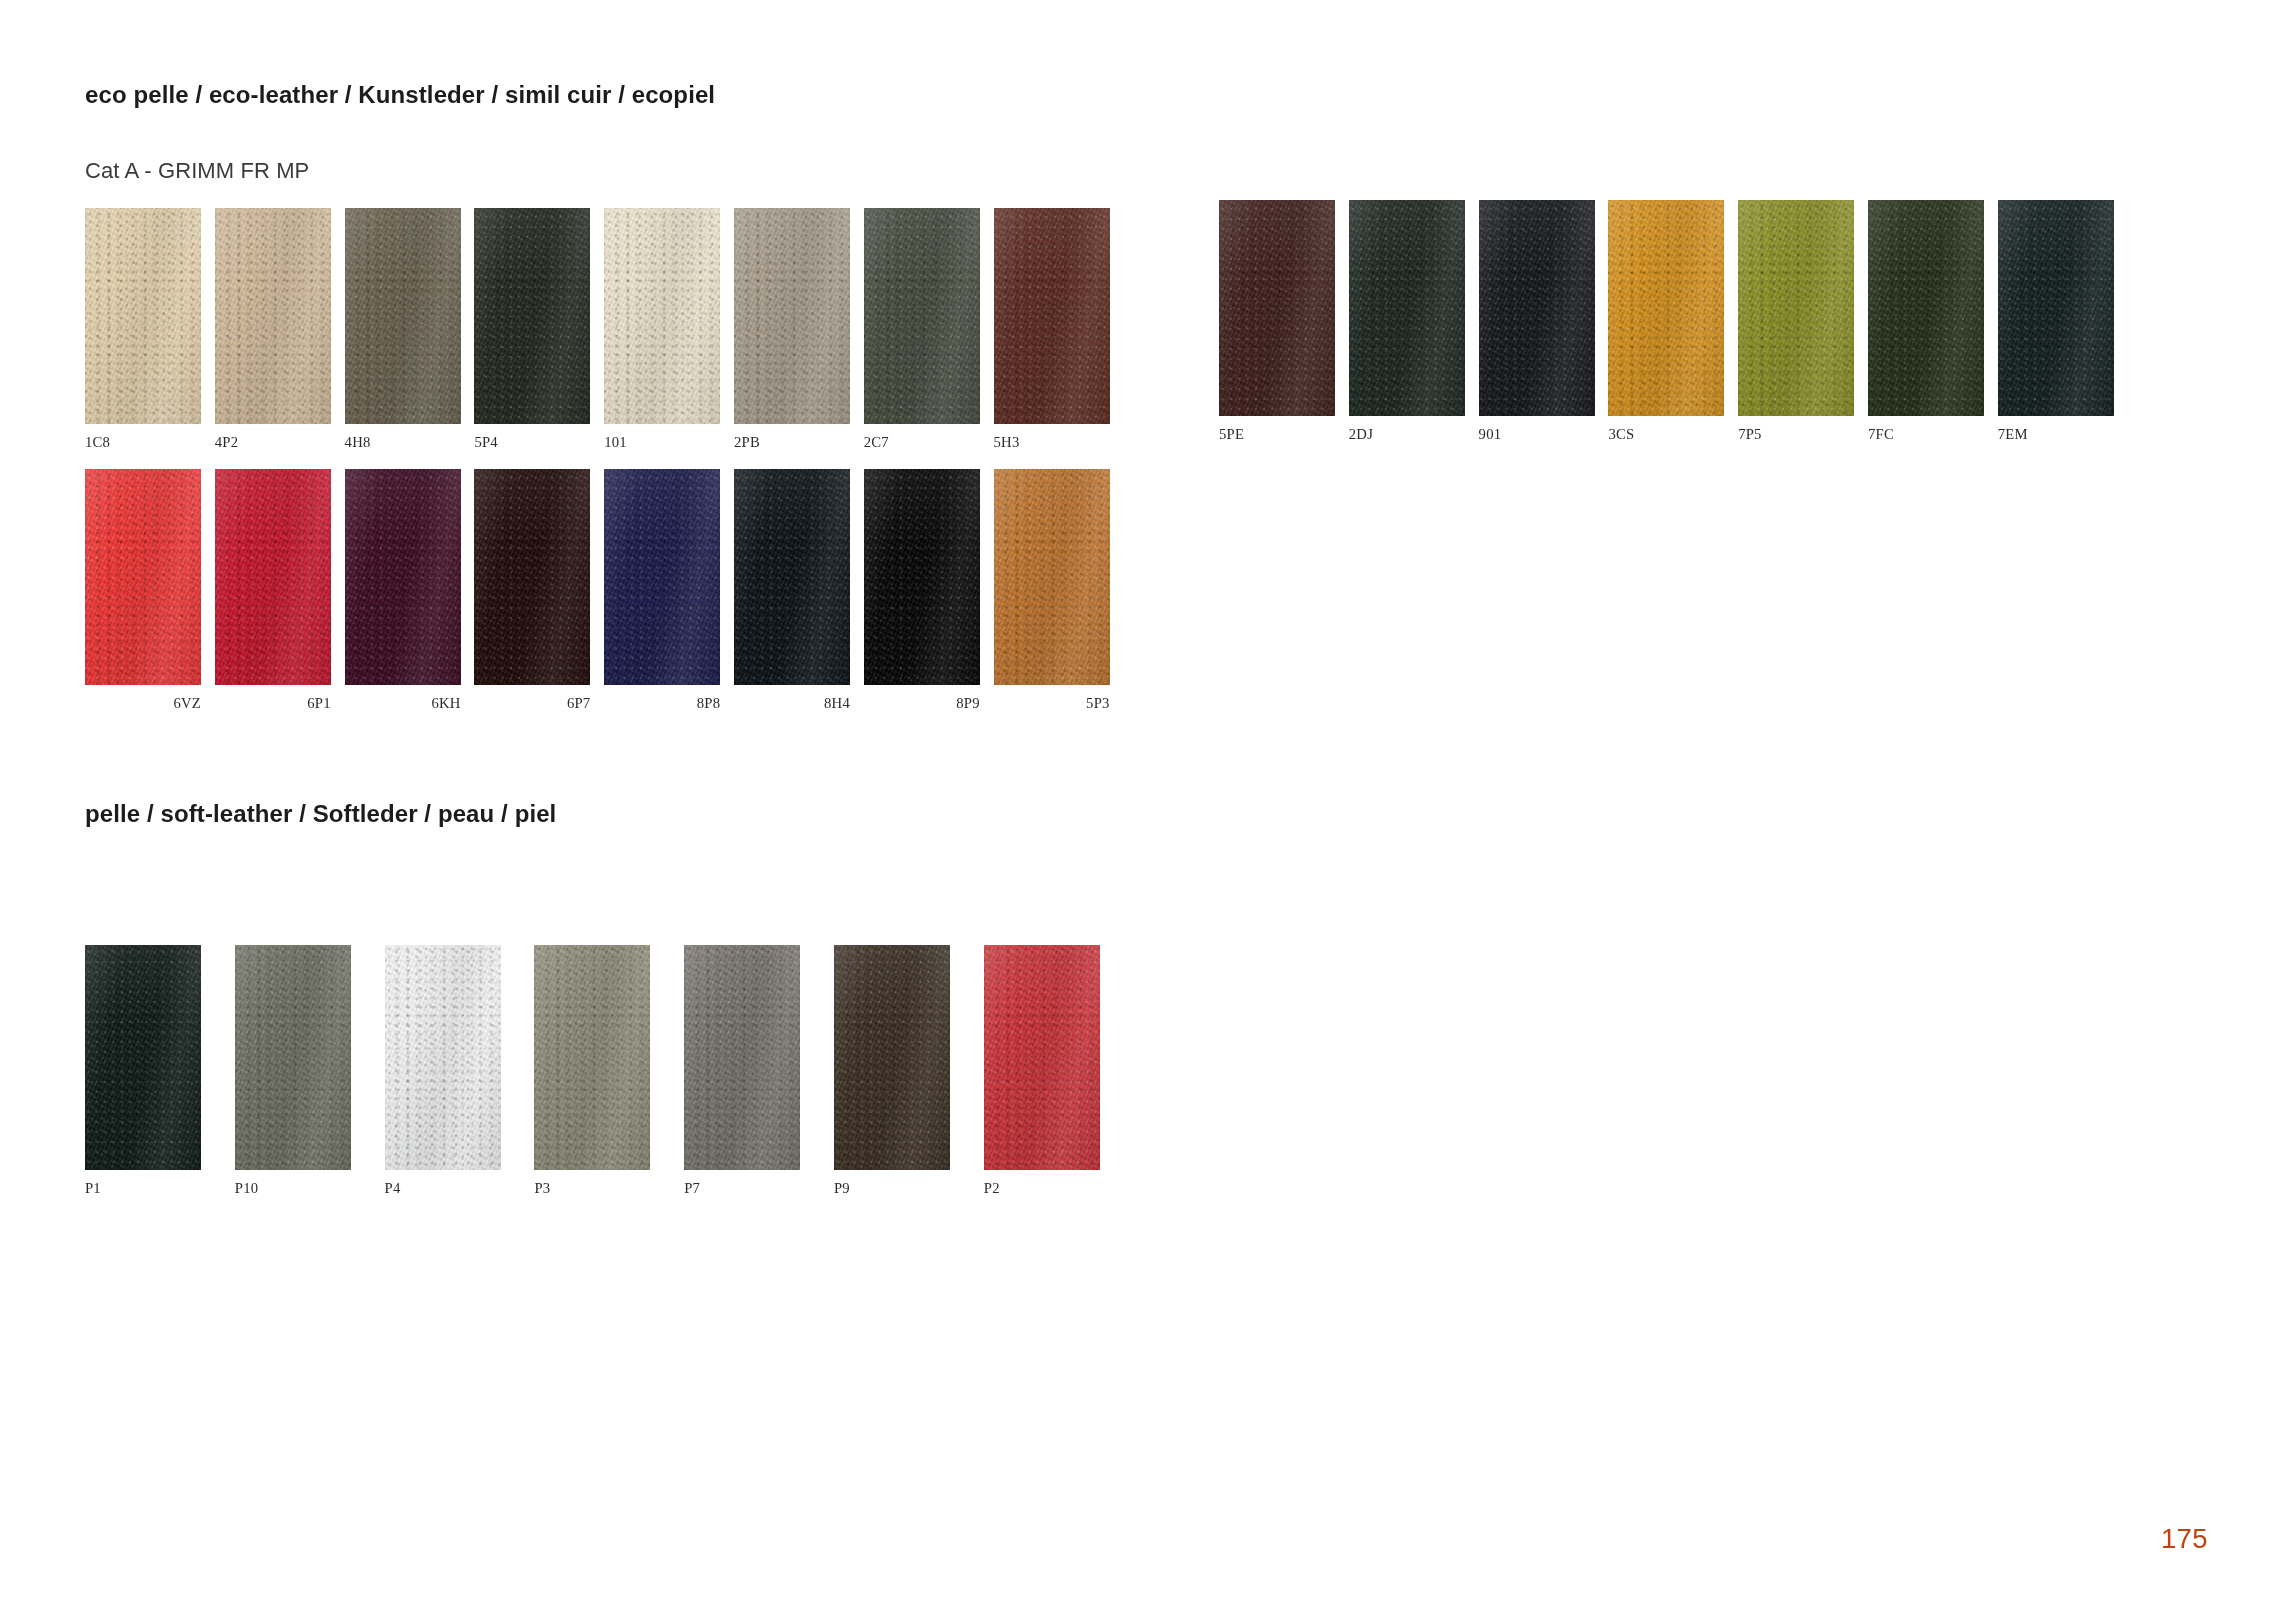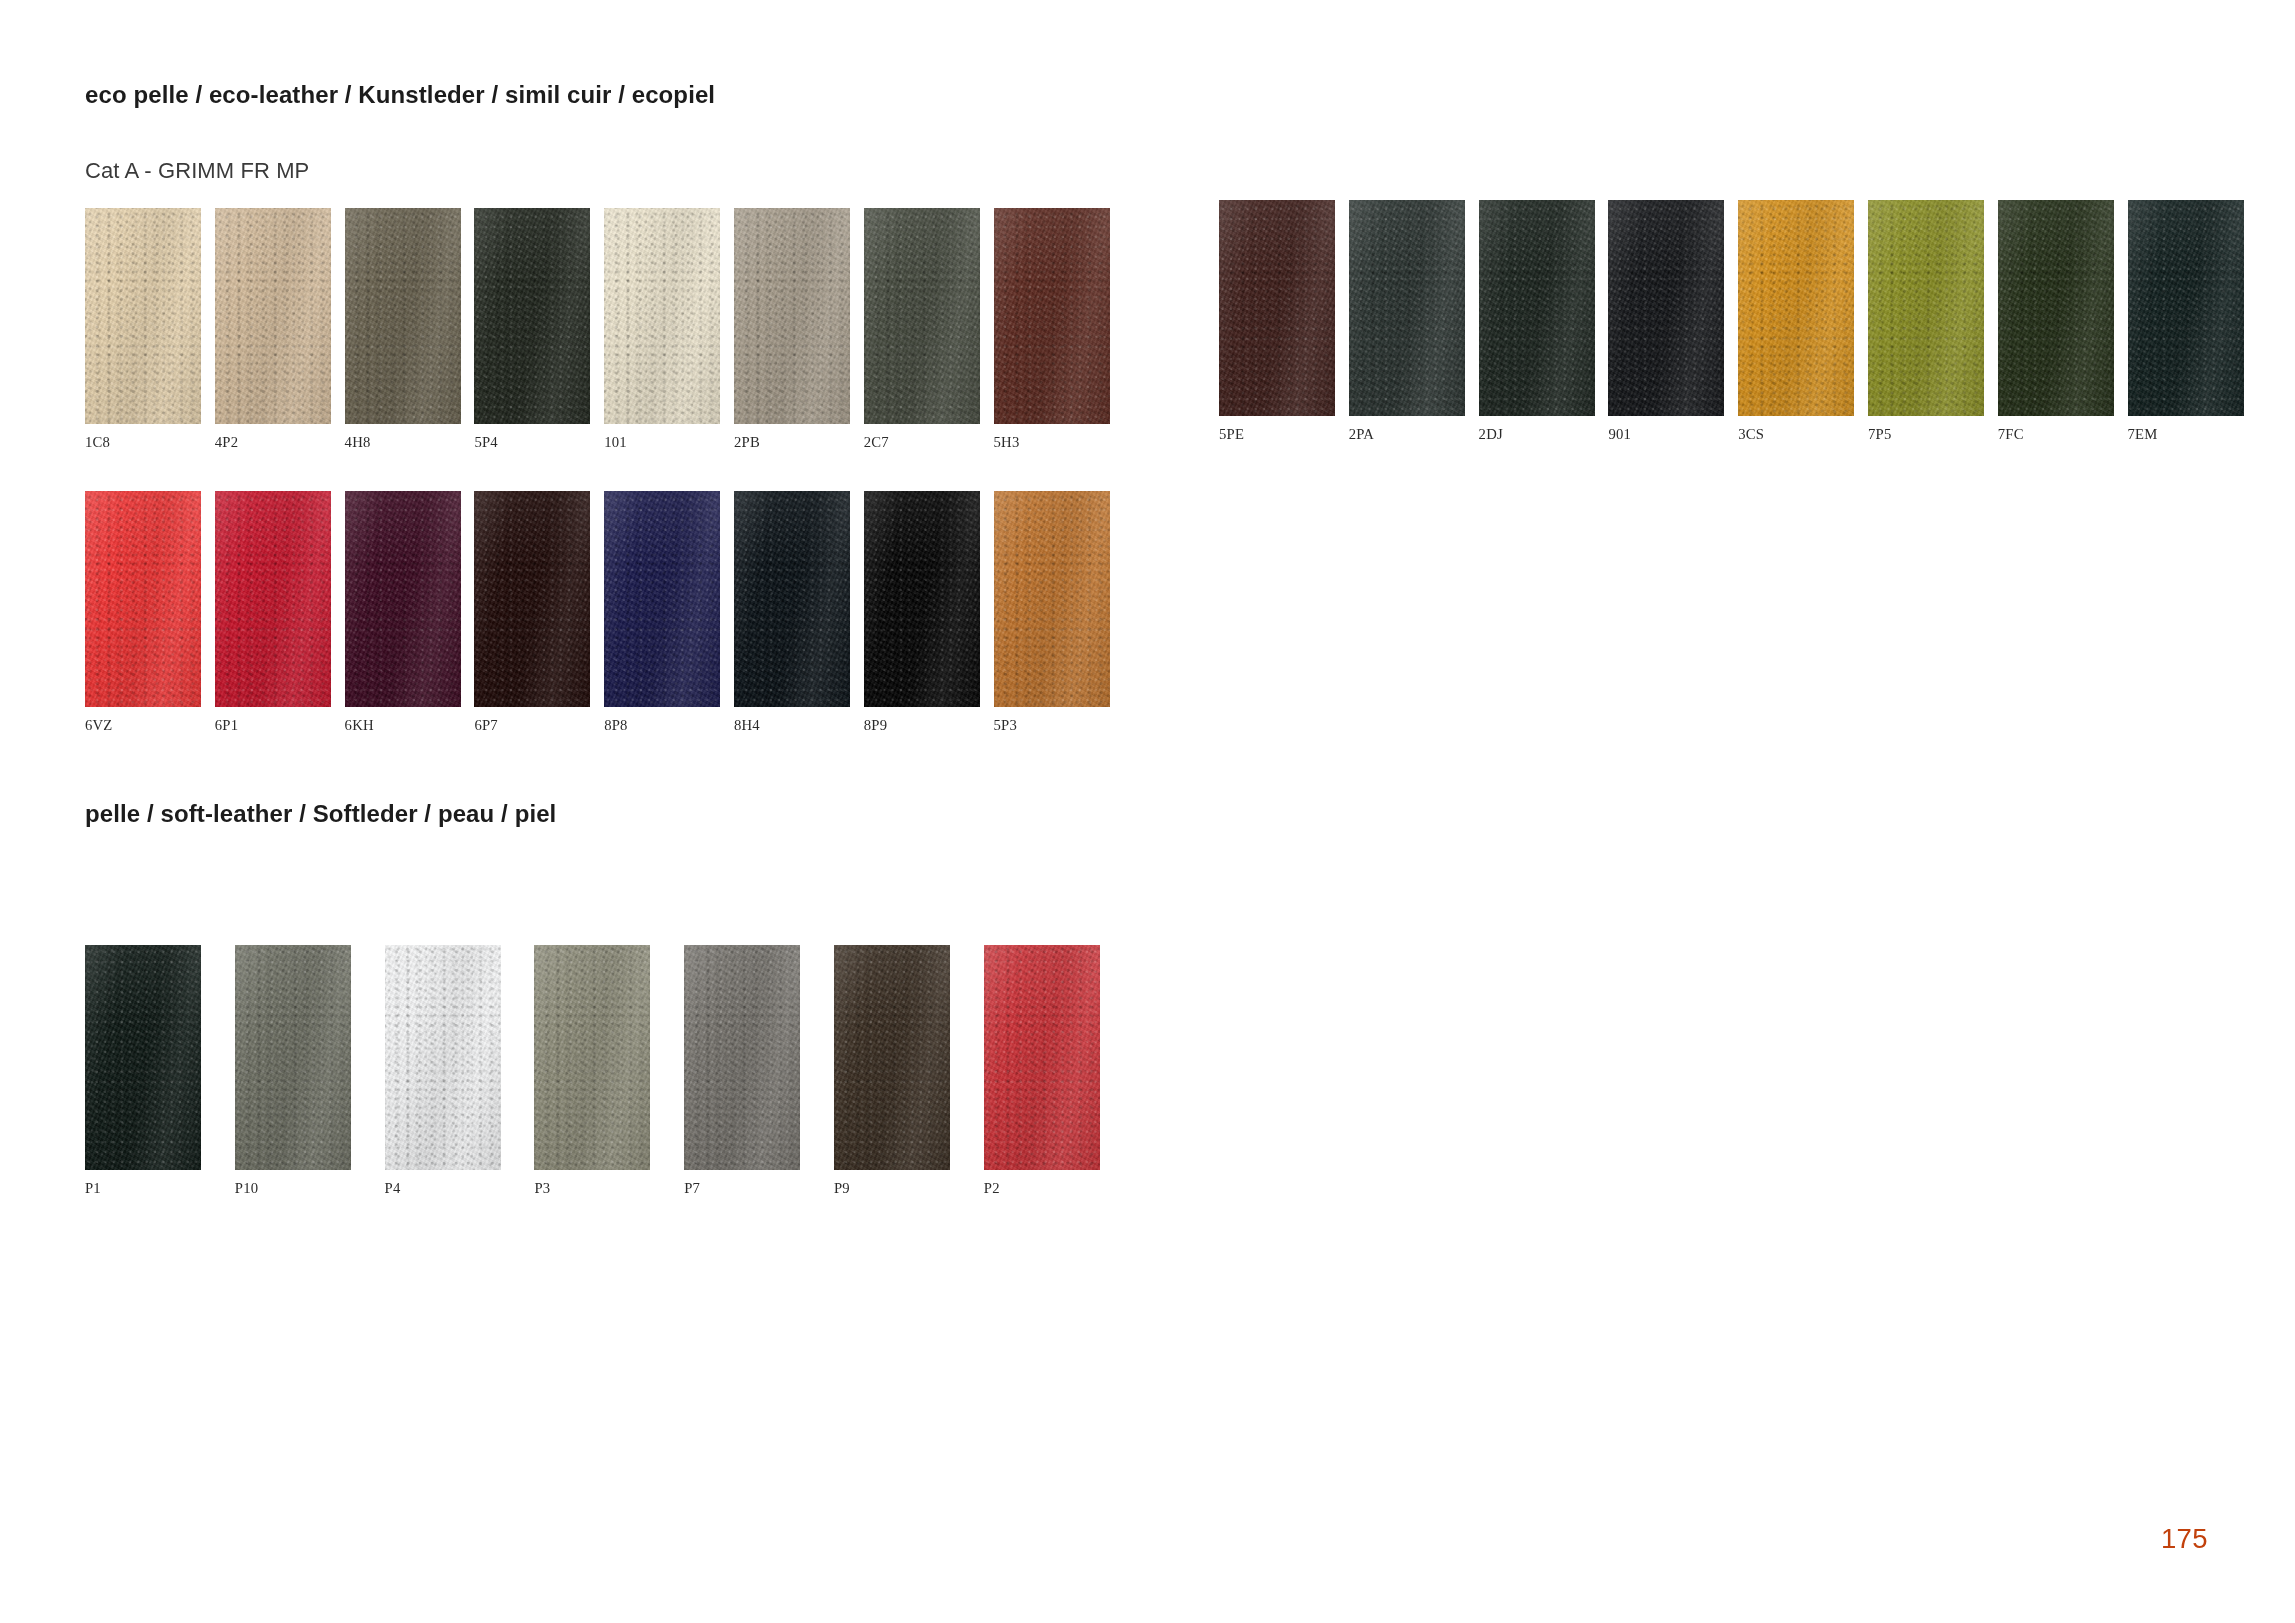--- a/index.html
+++ b/index.html
@@ -47,21 +47,21 @@
 
   
   .swatch-grid {
     position: absolute;
     display: flex;
     flex-direction: row;
     font-family: Liberation Serif, serif;
   }
   #grid-eco-r1-left  { left: 85px;  top: 208px; }
   #grid-eco-r1-right { left: 1219px; top: 200px; }
-  #grid-eco-r2       { left: 85px;  top: 491px; }
+  #grid-eco-r2       { left: 85px;  top: 469px; text-align: right; }
   #grid-soft         { left: 85px;  top: 945px; gap: 20px; }
 
   .swatch-cell {
     margin-right: 13.8px;
     display: flex;
     flex-direction: column;
   }
   .swatch-cell:last-child { margin-right: 0; }
 
   .swatch {
@@ -209,28 +209,20 @@
   <div class="swatch-grid" id="grid-eco-r1-right">
       <div class="swatch-cell">
         <div class="swatch" style="background-color: rgb(65, 32, 28);">
           <div class="grain"></div>
           <div class="grain2"></div>
           <div class="sheen"></div>
         </div>
         <div class="swatch-label">5PE</div>
       </div>
       <div class="swatch-cell">
-        <div class="swatch" style="background-color: rgb(43, 52, 49);">
-          <div class="grain"></div>
-          <div class="grain2"></div>
-          <div class="sheen"></div>
-        </div>
-        <div class="swatch-label">2PA</div>
-      </div>
-      <div class="swatch-cell">
         <div class="swatch" style="background-color: rgb(29, 38, 32);">
           <div class="grain"></div>
           <div class="grain2"></div>
           <div class="sheen"></div>
         </div>
         <div class="swatch-label">2DJ</div>
       </div>
       <div class="swatch-cell">
         <div class="swatch" style="background-color: rgb(21, 23, 26);">
           <div class="grain"></div>

